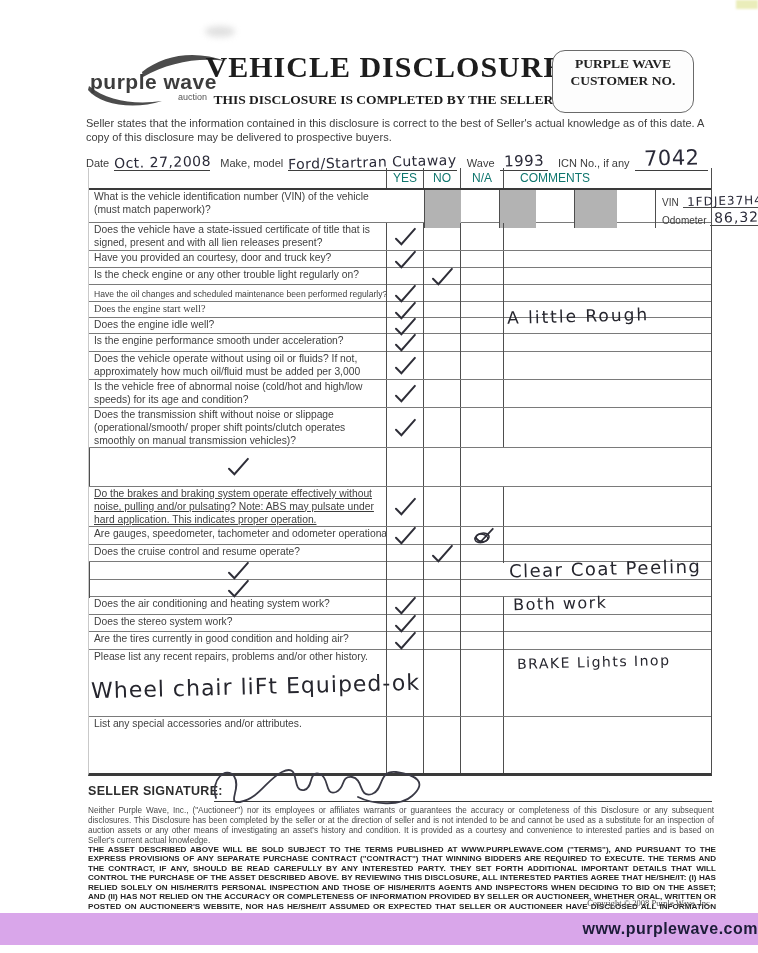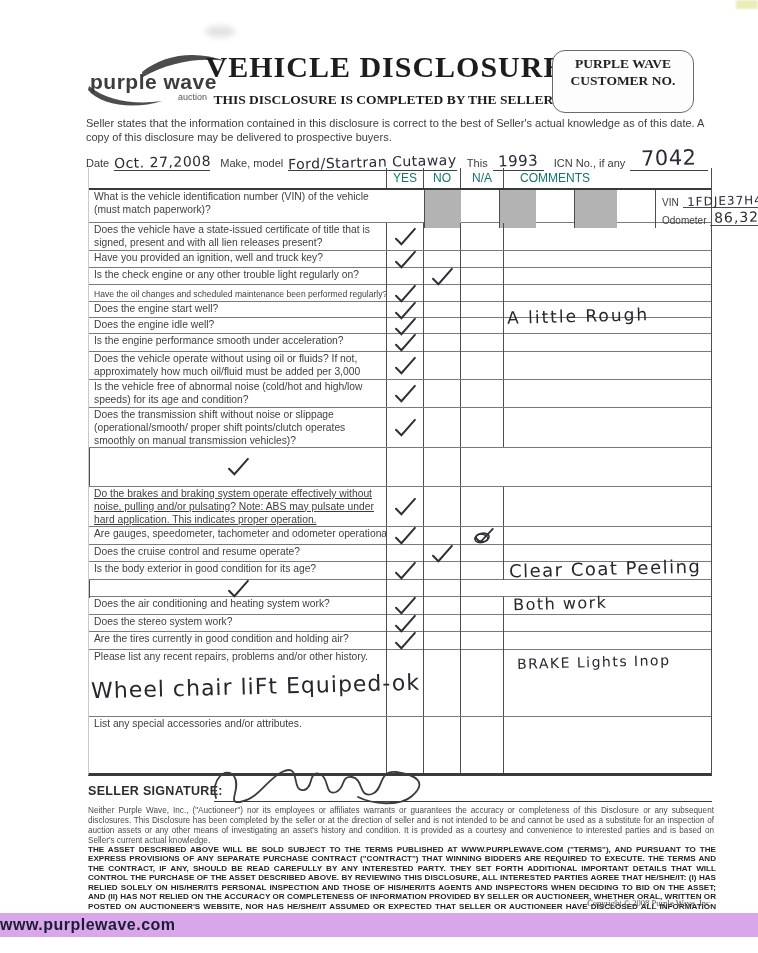--- a/index.html
+++ b/index.html
@@ -86,22 +86,22 @@
 
   
   .legal1{position:absolute;left:88px;top:806px;width:626px;font-size:8.2px;color:#4a4a4a;
           line-height:1.22;text-align:justify;}
   .legal2{position:absolute;left:88px;top:845px;width:628px;font-size:8.1px;color:#262626;
           font-weight:bold;line-height:1.17;text-align:justify;}
   .copyright{position:absolute;left:88px;top:898px;width:624px;text-align:right;
           font-family:"Liberation Serif",serif;font-size:8.5px;color:#4a4a4a;}
 
   
-  .urlbar{position:absolute;left:0;top:913px;width:758px;height:24px;background:#d9a6ea;
-          display:flex;align-items:center;justify-content:flex-start;}
+  .urlbar{position:absolute;left:0;top:913px;width:758px;height:32px;background:#d9a6ea;
+          display:flex;align-items:center;justify-content:flex-end;}
   .urltext{font-size:16px;font-weight:bold;color:#1c1c38;letter-spacing:.5px;}
 </style>
 </head>
 <body>
 
 <div class="page">
 
   <div class="smudge"></div>
   <div class="corner-mark"></div>
 
@@ -122,21 +122,21 @@
     <div>CUSTOMER NO.</div>
   </div>
 
   <div class="intro">Seller states that the information contained in this disclosure is correct to the best of Seller's actual knowledge as of this date. A copy of this disclosure may be delivered to prospective buyers.</div>
 
   <div class="meta">
     <span class="mlabel">Date</span>
     <span class="mval w-date"><span class="hand h15">Oct. 27,2008</span></span>
     <span class="mlabel">Make, model</span>
     <span class="mval w-make"><span class="hand h15">Ford/Startran Cutaway</span></span>
-    <span class="mlabel">This</span>
+    <span class="mlabel">Wave</span>
     <span class="mval w-year"><span class="hand h16">1993</span></span>
     <span class="mlabel">ICN No., if any</span>
     <span class="mval w-icn"><span class="hand h22">7042</span></span>
   </div>
 
   <div class="vtable">
     <div class="thead">
       <div></div>
       <div class="hc">YES</div>
       <div class="hc">NO</div>
@@ -165,21 +165,21 @@
           <div class="cell">
             <svg class="ck" viewBox="0 0 26 20">
               <path d="M3 12 L9 18 L24 1" fill="none" stroke="#2e2e38" stroke-width="2.2" stroke-linecap="round"></path>
             </svg>
           </div>
           <div class="cell"></div>
           <div class="cell"></div>
           <div class="cell comments"></div>
         </div>
         <div class="trow" style="height: 17px;">
-          <div class="q one">Have you provided an ignition, well and truck key?</div>
+          <div class="q one">Have you provided an courtesy, door and truck key?</div>
           <div class="cell">
             <svg class="ck" viewBox="0 0 26 20">
               <path d="M3 12 L9 18 L24 1" fill="none" stroke="#2e2e38" stroke-width="2.2" stroke-linecap="round"></path>
             </svg>
           </div>
           <div class="cell"></div>
           <div class="cell"></div>
           <div class="cell comments"></div>
         </div>
         <div class="trow" style="height: 17px;">
@@ -197,21 +197,21 @@
           <div class="q cond one">Have the oil changes and scheduled maintenance been performed regularly?</div>
           <div class="cell">
             <svg class="ck" viewBox="0 0 26 20">
               <path d="M3 12 L9 18 L24 1" fill="none" stroke="#2e2e38" stroke-width="2.2" stroke-linecap="round"></path>
             </svg>
           </div>
           <div class="cell"></div>
           <div class="cell"></div>
           <div class="cell comments"></div>
         </div>
-        <div class="trow" style="height: 16px;">
+        <div class="trow" style="height: 16px; font-family: Liberation Serif, serif;">
           <div class="q one">Does the engine start well?</div>
           <div class="cell">
             <svg class="ck" viewBox="0 0 26 20">
               <path d="M3 12 L9 18 L24 1" fill="none" stroke="#2e2e38" stroke-width="2.2" stroke-linecap="round"></path>
             </svg>
           </div>
           <div class="cell"></div>
           <div class="cell"></div>
           <div class="cell comments"></div>
         </div>
@@ -313,21 +313,20 @@
           <div class="cell"></div>
           <div class="cell">
             <svg class="ck" viewBox="0 0 26 20">
               <path d="M3 12 L9 18 L24 1" fill="none" stroke="#2e2e38" stroke-width="2.2" stroke-linecap="round"></path>
             </svg>
           </div>
           <div class="cell"></div>
           <div class="cell comments"></div>
         </div>
         <div class="trow" style="height: 18px;">
-          <div class="q one">Is the body exterior in good condition for its age?</div>
           <div class="cell">
             <svg class="ck" viewBox="0 0 26 20">
               <path d="M3 12 L9 18 L24 1" fill="none" stroke="#2e2e38" stroke-width="2.2" stroke-linecap="round"></path>
             </svg>
           </div>
           <div class="cell"></div>
           <div class="cell"></div>
           <div class="cell comments"></div>
         </div>
         <div class="trow" style="height: 17px;">

